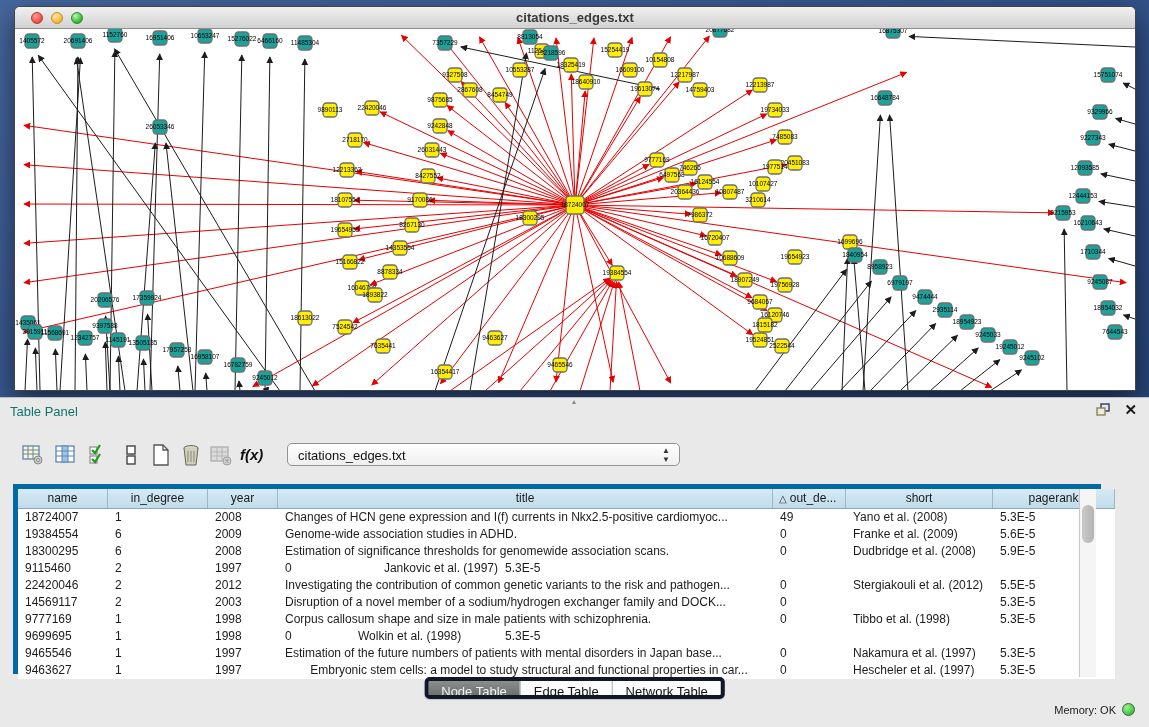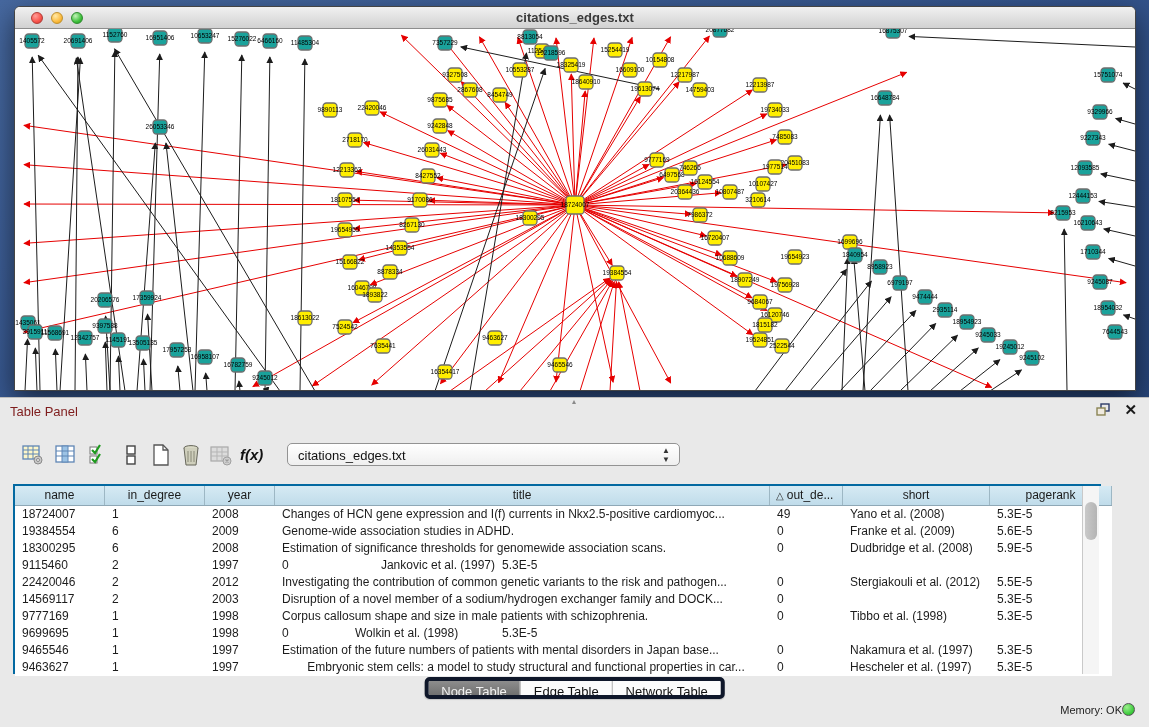--- a/index.html
+++ b/index.html
@@ -23,35 +23,35 @@
   .tl.grn   { left:56px; background:radial-gradient(circle at 35% 30%,#c4f2b9,#3fc13c 60%,#1f9222); border:1px solid #2e8b2e;}
   .canvas { position:relative; width:100%; height:361px; background:#fff; overflow:hidden; }
   .canvas svg { position:absolute; left:0; top:0; }
 
   
   .table-panel { position:absolute; left:0; top:397px; width:1149px; height:330px;
     background:#e9e9e9; border-top:1px solid #bcbcbc; }
   .panel-grip { position:absolute; left:567px; top:1px; width:14px; height:6px;
     color:#8a8a8a; font-size:8px; line-height:5px; text-align:center; cursor:row-resize; }
   .panel-header { position:relative; height:26px; }
-  .panel-title { position:absolute; left:10px; top:6px; font-size:13px; color:#7f1d1d; }
+  .panel-title { position:absolute; left:10px; top:6px; font-size:13px; color:#0f766e; }
   .panel-hdr-icons { position:absolute; right:12px; top:4px; display:flex; gap:12px; align-items:center; }
   .close-x { font-size:15px; font-weight:bold; color:#1a1a1a; line-height:16px; cursor:pointer; }
 
   .toolbar { position:absolute; left:0; top:44px; height:34px; width:100%; }
   .tb-icon { position:absolute; top:2px; width:22px; height:22px; cursor:pointer; }
   .fx { font-size:15px; font-style:italic; font-weight:bold; color:#111; line-height:22px; }
   .combo { position:absolute; left:287px; top:1px; width:393px; height:23px;
     border:1px solid #939393; border-radius:5px;
     background:linear-gradient(#ffffff,#efefef); cursor:pointer; }
   .combo .val { position:absolute; left:10px; top:4px; font-size:13px; color:#111; }
   .combo .arrows { position:absolute; right:9px; top:2px; font-size:8px; color:#333; line-height:9px; }
 
   .tablebox { position:absolute; left:13px; top:86px; width:1088px; height:190px;
-    background:#fff; border:2px solid #0369a1; }
+    background:#fff; border:5px solid #0369a1; }
   .tgrid { position:absolute; left:0; top:0; width:1097px; }
   .thead { display:flex; height:20px;
     background:linear-gradient(#d6eaf4,#c0dcea); border-bottom:1px solid #8fa8b6; }
   .th { font-size:12px; color:#1a1a1a; text-align:center; line-height:19px;
     border-right:1px solid #9db7c4; overflow:hidden; white-space:nowrap; cursor:pointer; }
   .th .sortg { font-size:10px; margin-right:3px; color:#333; }
   .trow { display:flex; height:17px; background:#fff; cursor:default; }
   .td { font-size:12px; color:#1c1c1c; line-height:17px; padding-left:7px;
     overflow:hidden; white-space:nowrap; }
   .vscroll { position:absolute; right:0; top:0; width:17px; height:188px;
@@ -60,21 +60,21 @@
     background:linear-gradient(90deg,#c9c9c9,#b4b4b4); border-radius:7px; cursor:grab; }
 
   .seg-tabs { position:absolute; left:50%; transform:translateX(-50%); top:279px;
     display:flex; height:22px; border:4px solid #0f172a; border-radius:5px;
     overflow:hidden; background:#fbfbfb; box-shadow:0 1px 1px rgba(0,0,0,.15); }
   .seg { font-size:13px; line-height:21px; padding:0 13px; color:#111;
     border-left:1px solid #adadad; cursor:pointer; white-space:nowrap; }
   .seg:first-child { border-left:none; }
   .seg.sel { background:linear-gradient(#8d8d8d,#707070); color:#f2f2f2; }
 
-  .statusbar { position:absolute; right:14px; top:305px; display:flex; align-items:center; gap:0; }
+  .statusbar { position:absolute; right:14px; top:305px; display:flex; align-items:center; gap:6px; }
   .statusbar .mem { font-size:11px; color:#222; }
   .memdot { width:13px; height:13px; border-radius:50%;
     background:radial-gradient(circle at 35% 30%,#9ef08e,#3ecb3e 65%,#239a23);
     border:1px solid #555; }
 </style>
 </head>
 <body>
 
 <div class="desktop">
 

